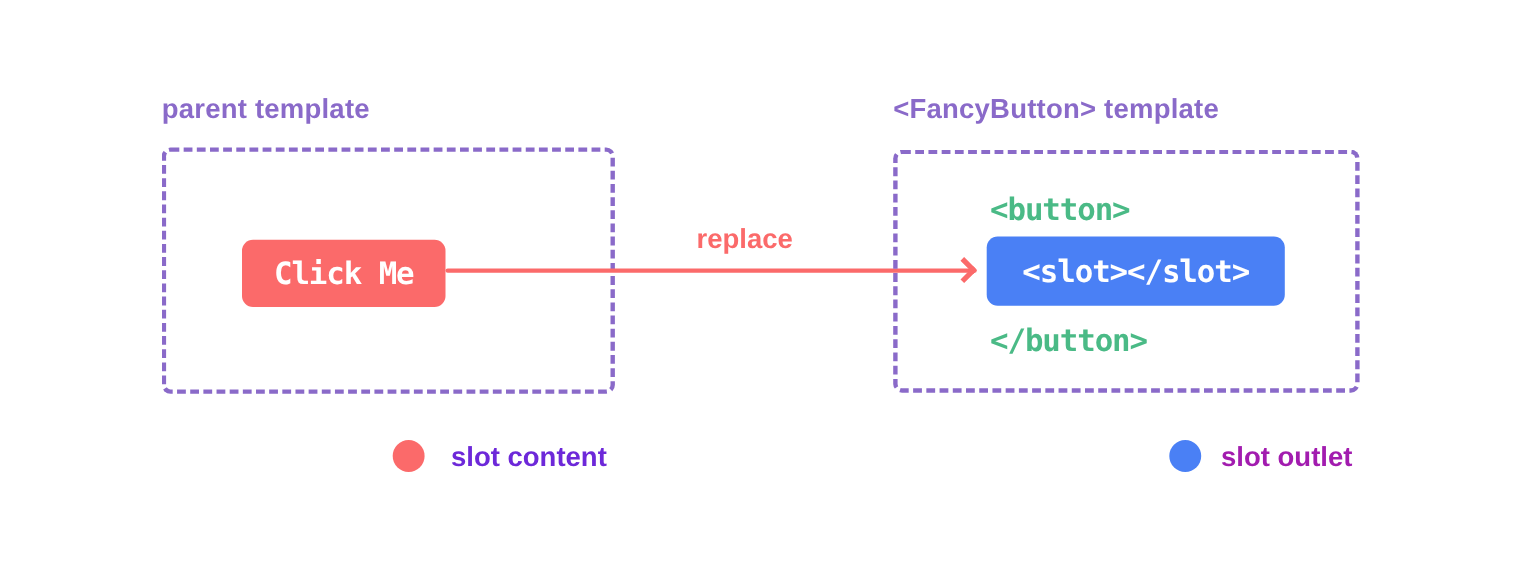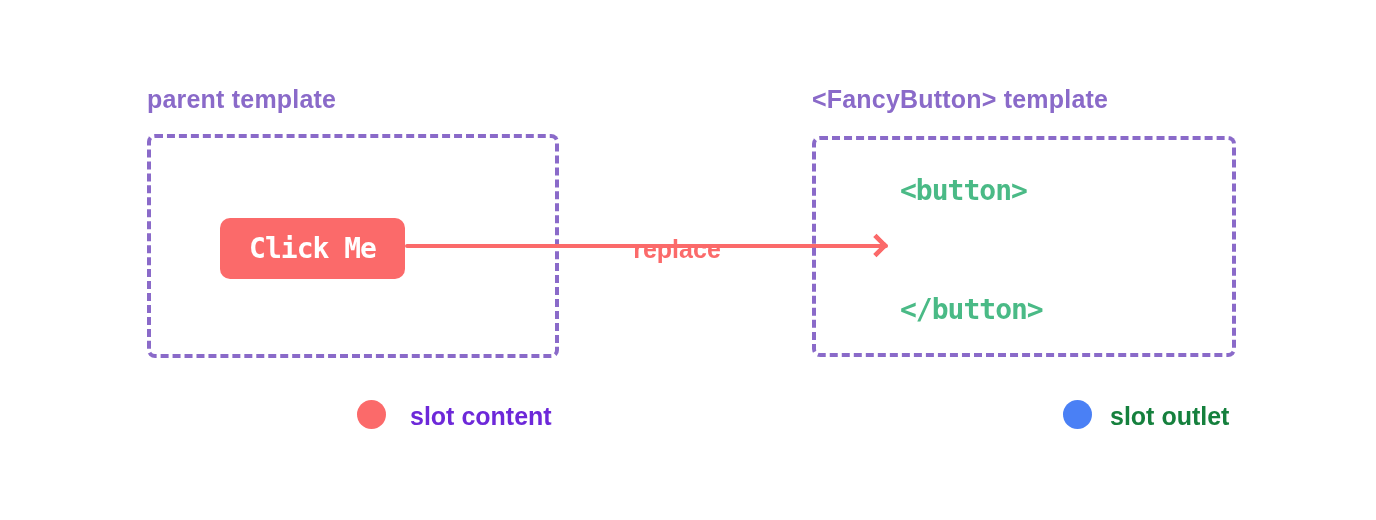--- a/index.html
+++ b/index.html
@@ -71,38 +71,37 @@
   }
   .arrow-label {
     position: absolute;
     left: 557px;
     top: 203px;
     width: 240px;
     text-align: center;
     font-size: 25px;
     font-weight: bold;
     color: #fb6a6a;
-    margin-top: 32px;
   }
   .legend-dot {
     position: absolute;
     width: 29px;
     height: 29px;
     border-radius: 50%;
   }
   .dot-red { background: #fb6a6a; }
   .dot-blue { background: #4a80f5; }
   .legend-label {
     position: absolute;
     font-size: 25px;
     font-weight: bold;
     white-space: nowrap;
   }
   .legend-red { color: #6d28d9; }
-  .legend-blue { color: #15803d; }
+  .legend-blue { color: #a21caf; }
 </style>
 </head>
 <body>
 
 <div class="stage">
 
   <div class="panel-title" style="left:147px; top:85px;">parent template</div>
 
   <div class="dashed-box" style="left:147px; top:134px; width:412px; height:224px;"></div>
 
@@ -113,20 +112,21 @@
   <div class="arrow-label">replace</div>
   <div class="arrow-line"></div>
   <div class="arrow-head"></div>
 
   <div class="panel-title" style="left:812px; top:85px;">&lt;FancyButton&gt; template</div>
 
   <div class="dashed-box" style="left:812px; top:136px; width:424px; height:221px;"></div>
 
   <div class="code-tag" style="left:900px; top:174px;">&lt;button&gt;</div>
 
+  <div class="pill pill-blue" style="left:897px; top:215px; width:271px; height:63px;">&lt;slot&gt;&lt;/slot&gt;</div>
 
   <div class="code-tag" style="left:900px; top:293px;">&lt;/button&gt;</div>
 
   <div class="legend-dot dot-red" style="left:357px; top:400px;"></div>
   <div class="legend-label legend-red" style="left:410px; top:402px;">slot content</div>
 
   <div class="legend-dot dot-blue" style="left:1063px; top:400px;"></div>
   <div class="legend-label legend-blue" style="left:1110px; top:402px;">slot outlet</div>
 
 </div>

